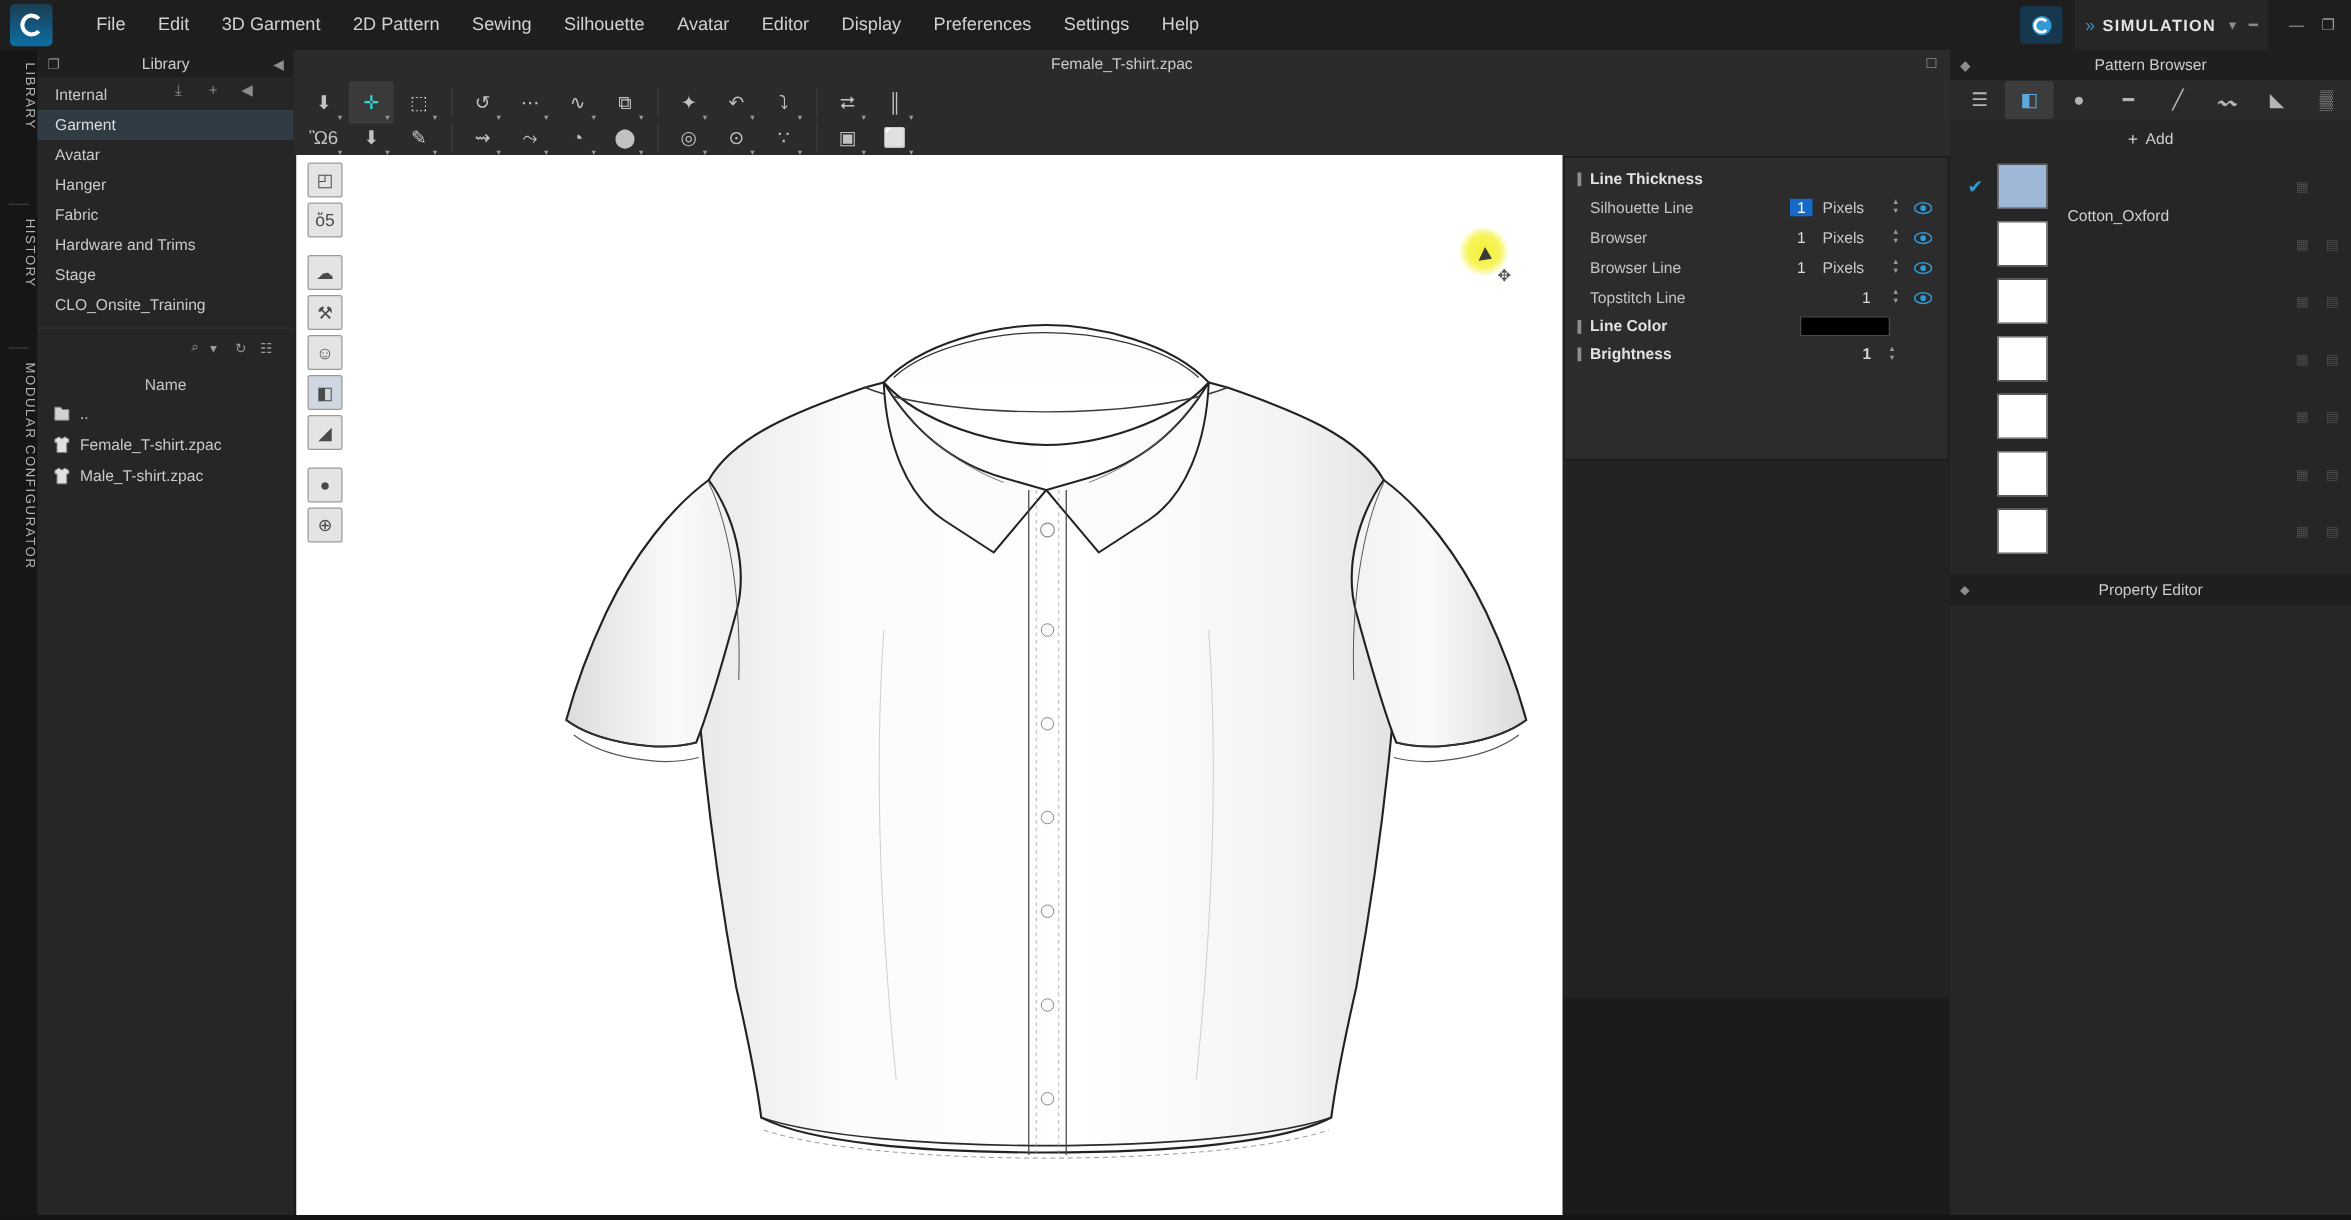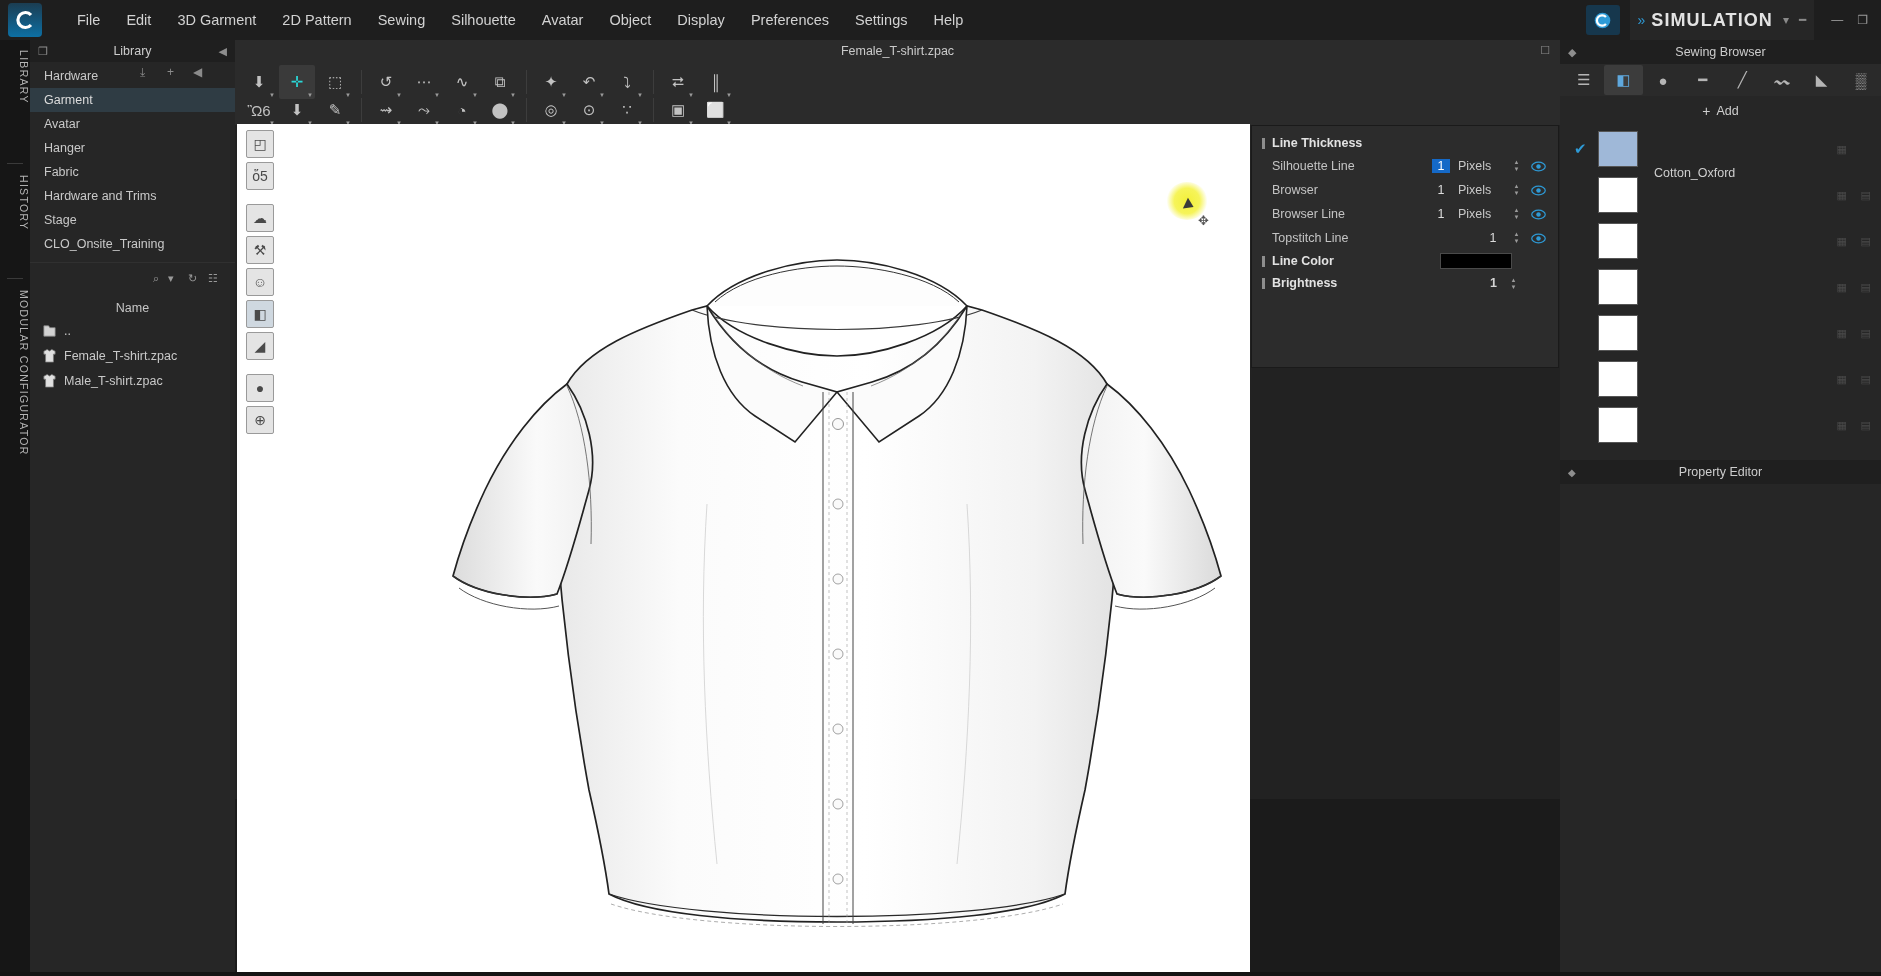--- a/index.html
+++ b/index.html
@@ -18,21 +18,21 @@
   .menu-item { padding:6px 13px; font-size:14.5px; color:#d2d2d2;
     white-space:nowrap; }
   .topright { position:absolute; right:0; top:0; height:40px;
     display:flex; align-items:center; }
   .sync-btn { width:34px; height:30px; margin-right:10px; border-radius:3px;
     background:#16374d; display:flex; align-items:center; justify-content:center;
     color:#3aa6e0; font-size:17px; font-weight:bold; }
   .sim-group { display:flex; align-items:center; height:40px;
     background:#262626; padding:0 8px; }
   .sim-chev { color:#2e9ad6; font-size:14px; margin-right:7px; letter-spacing:-1px; }
-  .sim-label { font-size:18px; letter-spacing:1.1px; color:#e3e3e3; font-weight:bold; }
+  .sim-label { font-size:13px; letter-spacing:1.1px; color:#e3e3e3; font-weight:bold; }
   .sim-ico { margin-left:10px; color:#8a8a8a; font-size:12px; }
   .win-btns { display:flex; align-items:center; margin-left:10px; margin-right:6px; }
   .win-btn { color:#9a9a9a; font-size:12px; padding:0 7px; }
 
   
   .rail { position:absolute; left:0; top:40px; width:30px; height:936px;
     background:#161616; }
   .rail-tab { position:absolute; left:0; width:30px;
     writing-mode:vertical-rl; text-orientation:mixed;
     font-size:10.5px; letter-spacing:1.3px; color:#b4b4b4;
@@ -177,21 +177,21 @@
       </svg>
     </div>
     <div class="menu-items" id="menuItems">
         <div class="menu-item">File</div>
         <div class="menu-item">Edit</div>
         <div class="menu-item">3D Garment</div>
         <div class="menu-item">2D Pattern</div>
         <div class="menu-item">Sewing</div>
         <div class="menu-item">Silhouette</div>
         <div class="menu-item">Avatar</div>
-        <div class="menu-item">Object</div>
+        <div class="menu-item">Editor</div>
         <div class="menu-item">Display</div>
         <div class="menu-item">Preferences</div>
         <div class="menu-item">Settings</div>
         <div class="menu-item">Help</div>
       </div>
 
     <div class="topright">
       <div class="sync-btn">
         <svg width="19" height="19" viewBox="0 0 22 22">
           <circle cx="11" cy="11" r="9" fill="#2e9ad6"></circle>
@@ -227,21 +227,21 @@
     </div>
 
     <div class="lib-toolrow">
       <span class="ti" style="left:110px">⤓</span>
       <span class="ti" style="left:137px">+</span>
       <span class="ti" style="left:163px">◀</span>
     </div>
 
     <div class="lib-list" id="libCats">
         <div class="lib-row">
-          <span>Hardware</span>
+          <span>Internal</span>
         </div>
         <div class="lib-row sel">
           <span>Garment</span>
         </div>
         <div class="lib-row">
           <span>Avatar</span>
         </div>
         <div class="lib-row">
           <span>Hanger</span>
         </div>
@@ -612,21 +612,21 @@
           <i>▲</i>
           <i>▼</i>
         </span>
       </div>
     </div>
   </div>
 
   <div class="rightpanel">
     <div class="ob-header">
       <span class="hdr-ico" style="left:8px">◆</span>
-      <span>Sewing Browser</span>
+      <span>Pattern Browser</span>
     </div>
     <div class="ob-tabs" id="obTabs">
         <div class="ob-tab">
           <span>☰</span>
         </div>
         <div class="ob-tab sel" style="color: rgb(95, 168, 221);">
           <span>◧</span>
         </div>
         <div class="ob-tab">
           <span>●</span>

